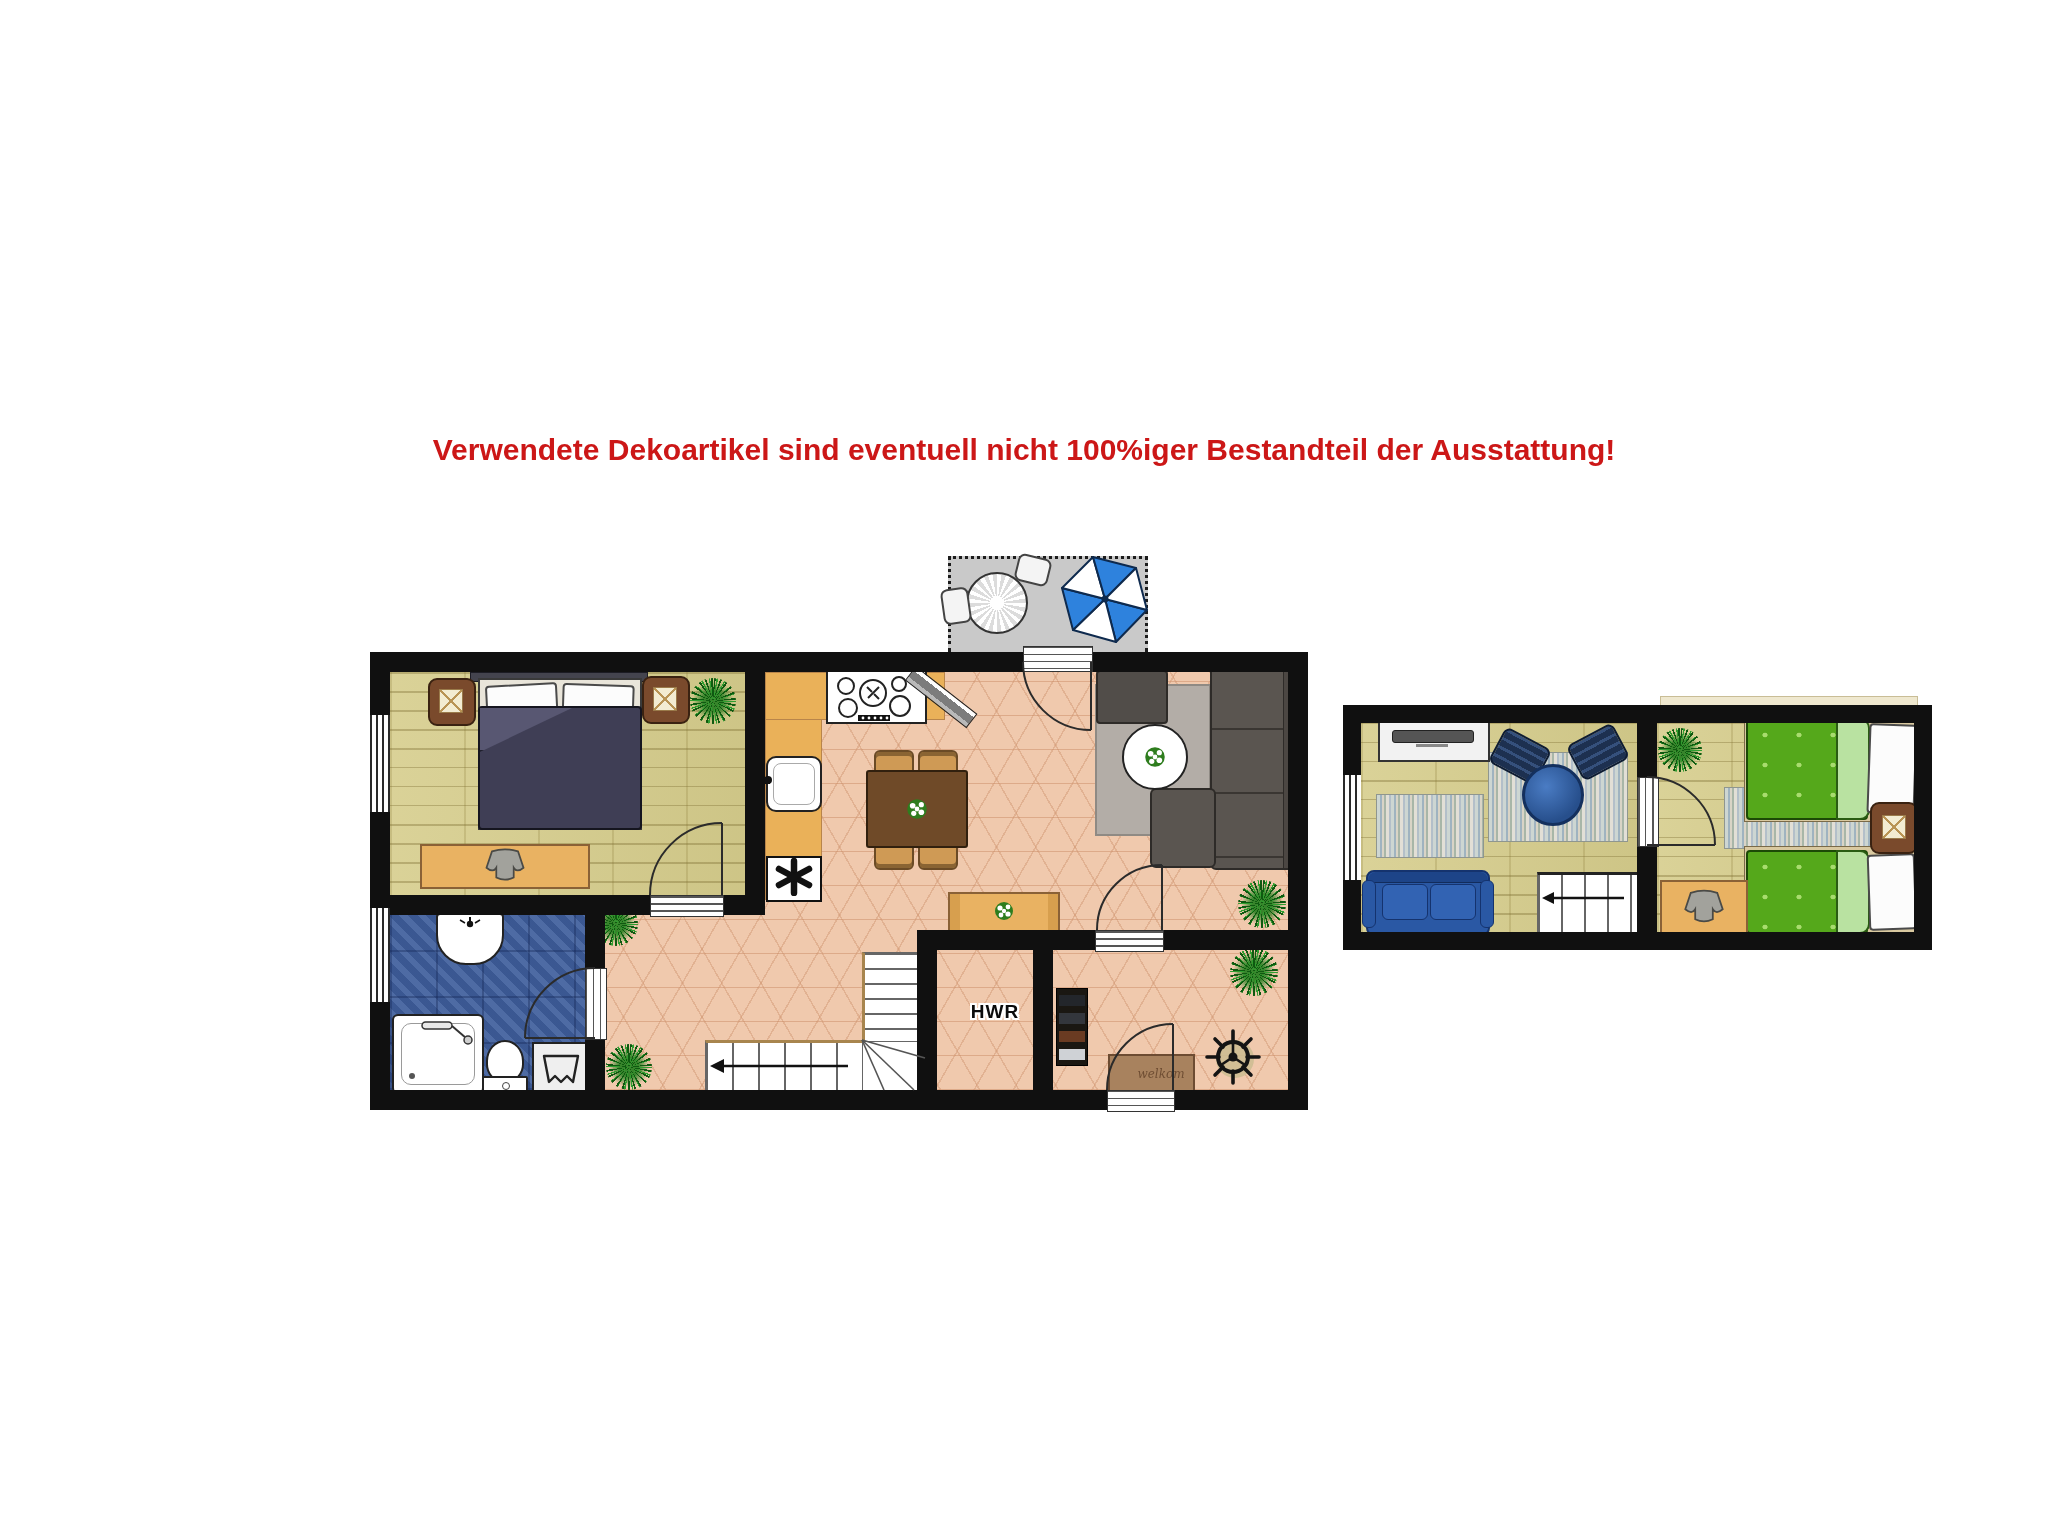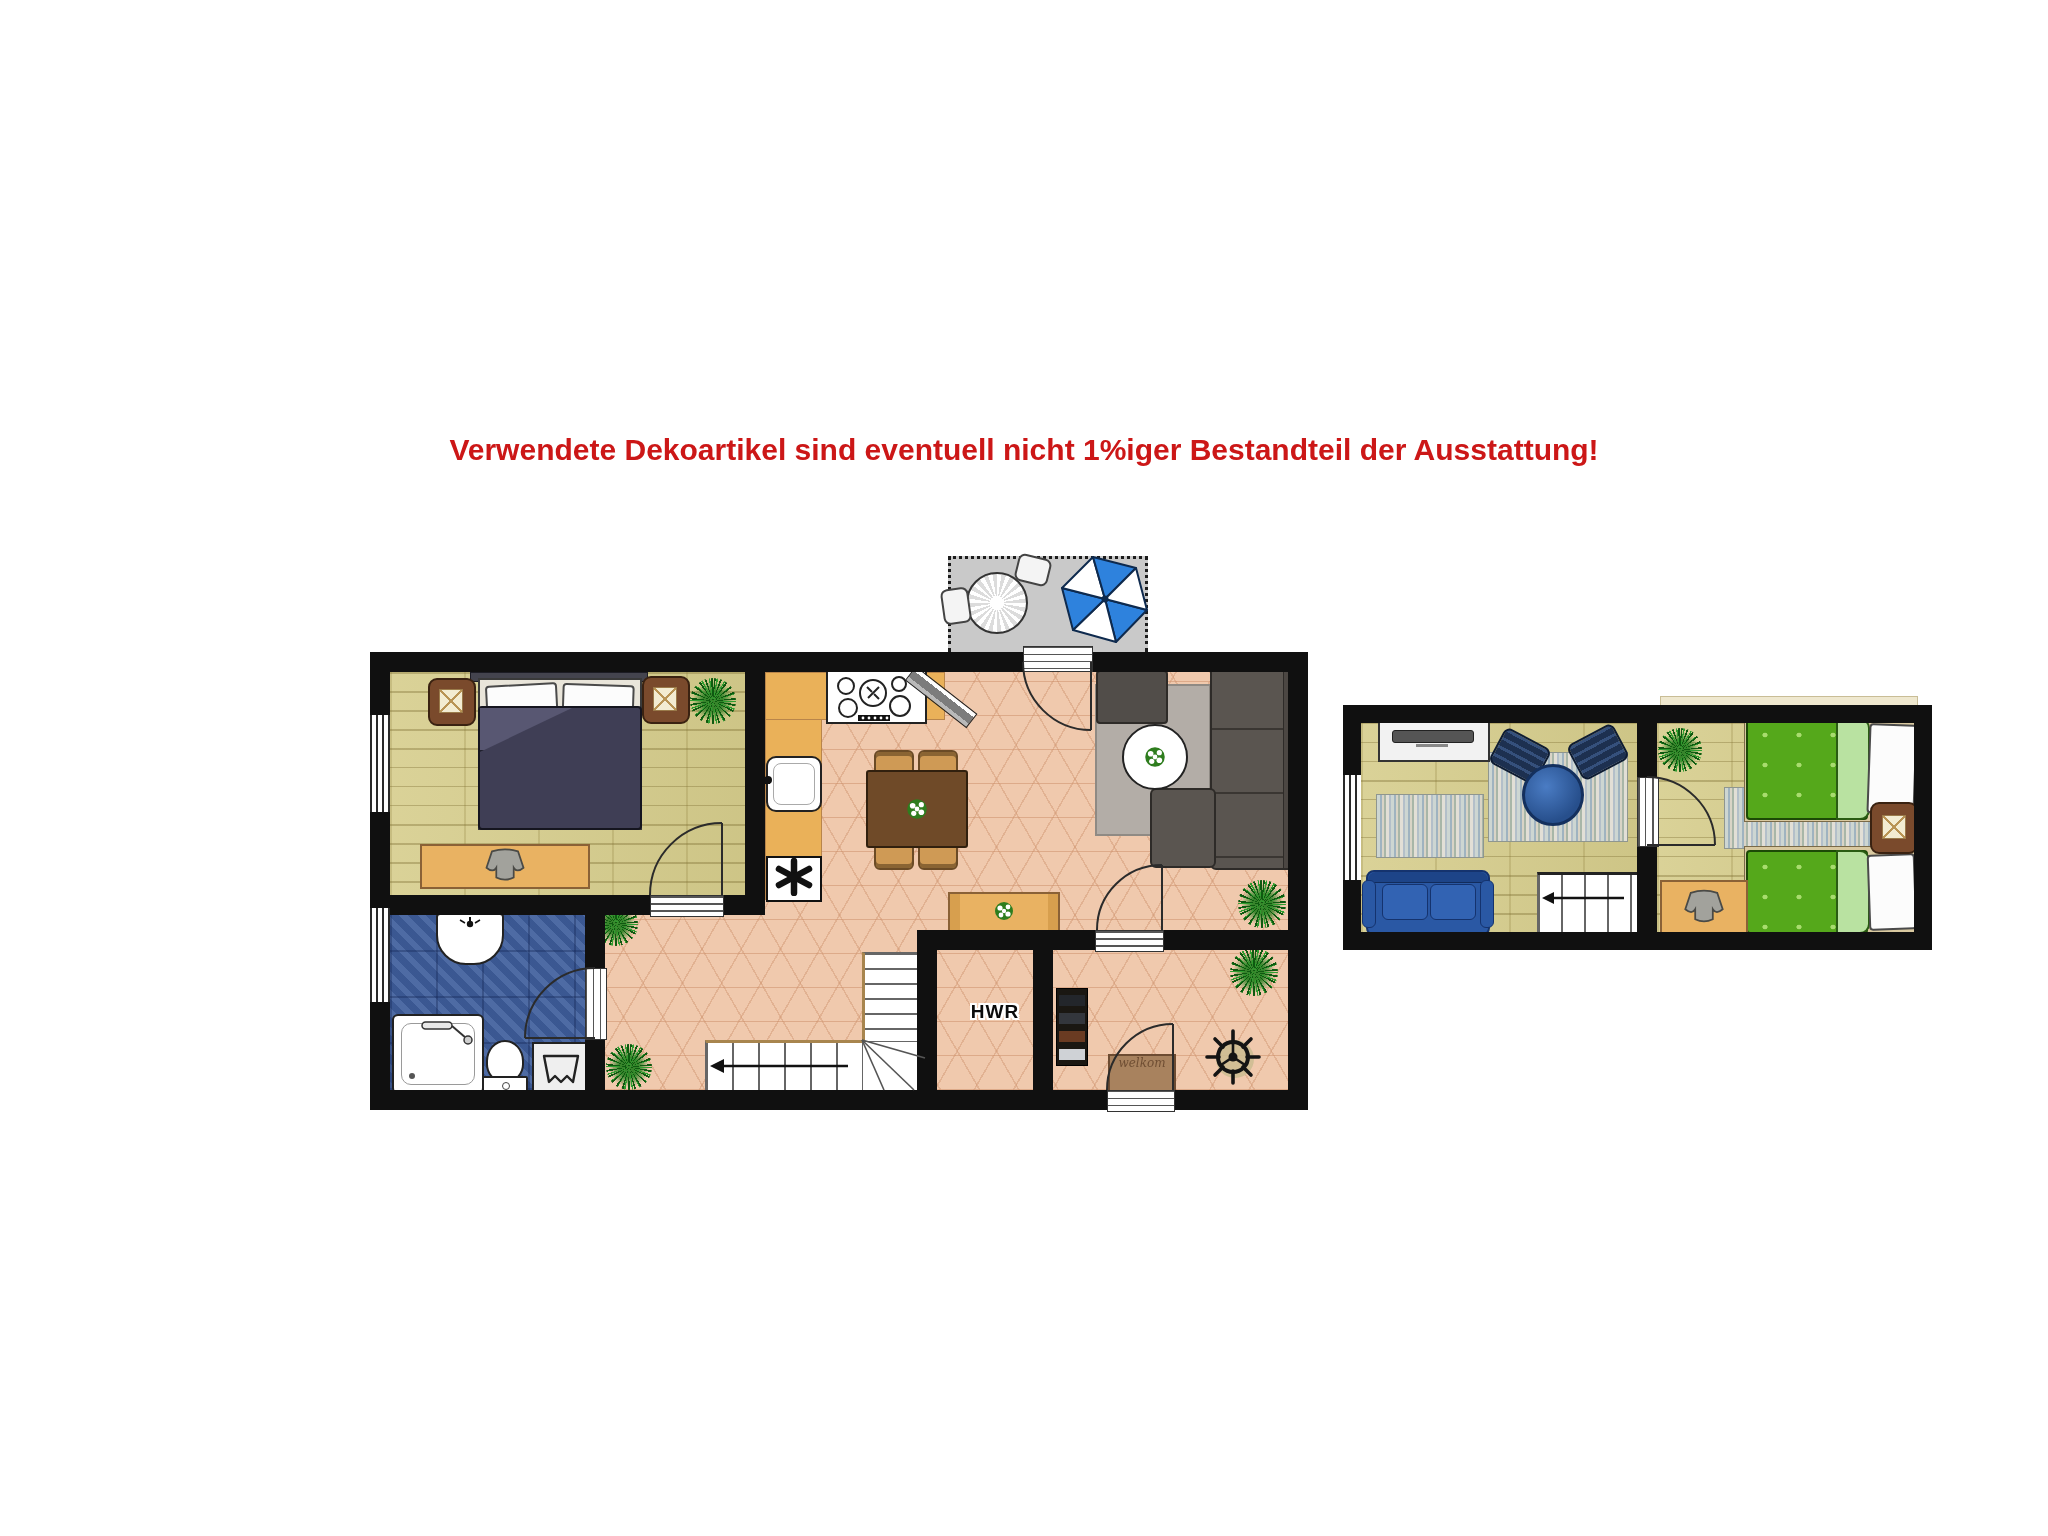--- a/index.html
+++ b/index.html
@@ -38,32 +38,32 @@
   .pillow{position:absolute;background:#fcfcfc;border:2px solid #4a4a4a;border-radius:4px;}
   .nightstand{position:absolute;z-index:4;background:#7a4a2c;border:2px solid #3a2211;border-radius:9px;}
   .cushion{position:absolute;background:#f3ecd2;border:1px solid #9a7a4a;
       background-image:linear-gradient(45deg,rgba(0,0,0,0) 46%,#b99455 46% 54%,rgba(0,0,0,0) 54%),
       linear-gradient(-45deg,rgba(0,0,0,0) 46%,#b99455 46% 54%,rgba(0,0,0,0) 54%);}
   .orange-top{background:#e9b262;border:2px solid #8a6136;}
   .disclaimer{position:absolute;left:0;top:428px;width:2048px;text-align:center;z-index:10;
       color:#cc1717;font-weight:bold;font-size:30px;line-height:44px;}
   .hwr-label{position:absolute;z-index:9;font-weight:bold;font-size:19px;color:#0b0b0b;text-align:center;
       letter-spacing:1px;text-shadow:-2px 0 #fff,2px 0 #fff,0 -2px #fff,0 2px #fff,-2px -2px #fff,2px 2px #fff,-2px 2px #fff,2px -2px #fff;}
-  .mat{position:absolute;z-index:5;background:#a8825e;border:2px solid #6d4c32;display:flex;justify-content:center;}
+  .mat{position:absolute;z-index:5;background:#a8825e;border:2px solid #6d4c32;display:flex;align-items:center;justify-content:center;padding-left:19px;}
   .mat span{font-family:"DejaVu Serif",serif;font-style:italic;font-size:12px;color:#6f4e33;}
   .couch{background:#5a5550;border:2px solid #2e2b28;border-radius:6px;}
   svg{display:block;}
 </style>
 </head>
 <body>
 
 <div id="canvas">
 
   <div class="disclaimer">
-    <div>Verwendete Dekoartikel sind eventuell nicht 1%iger Bestandteil der Ausstattung!</div>
+    <div>Verwendete Dekoartikel sind eventuell nicht 100%iger Bestandteil der Ausstattung!</div>
   </div>
 
   <div class="terrace" style="left:948px;top:556px;width:194px;height:93px;"></div>
   <div class="abs" style="left:966px;top:572px;width:58px;height:58px;border:2px solid #333;border-radius:50%;z-index:4;background:radial-gradient(circle,#fff 0 7px,rgba(0,0,0,0) 7px),repeating-conic-gradient(#ffffff 0 9deg,#dcdcdc 9deg 18deg);"></div>
   <div class="abs" style="left:1016px;top:556px;width:30px;height:24px;background:#f4f4f4;border:2px solid #444;border-radius:7px;transform:rotate(14deg);z-index:4;"></div>
   <div class="abs" style="left:942px;top:588px;width:24px;height:32px;background:#f4f4f4;border:2px solid #444;border-radius:7px;transform:rotate(-8deg);z-index:4;"></div>
   <div class="abs" style="left:1056px;top:552px;width:98px;height:96px;z-index:5;">
     <svg width="98" height="96" viewBox="0 0 98 96">
       <g stroke="#0e2a4e" stroke-width="2" stroke-linejoin="round">
         <polygon points="49,47 91,58 60,90" fill="#2e82dd"></polygon>

